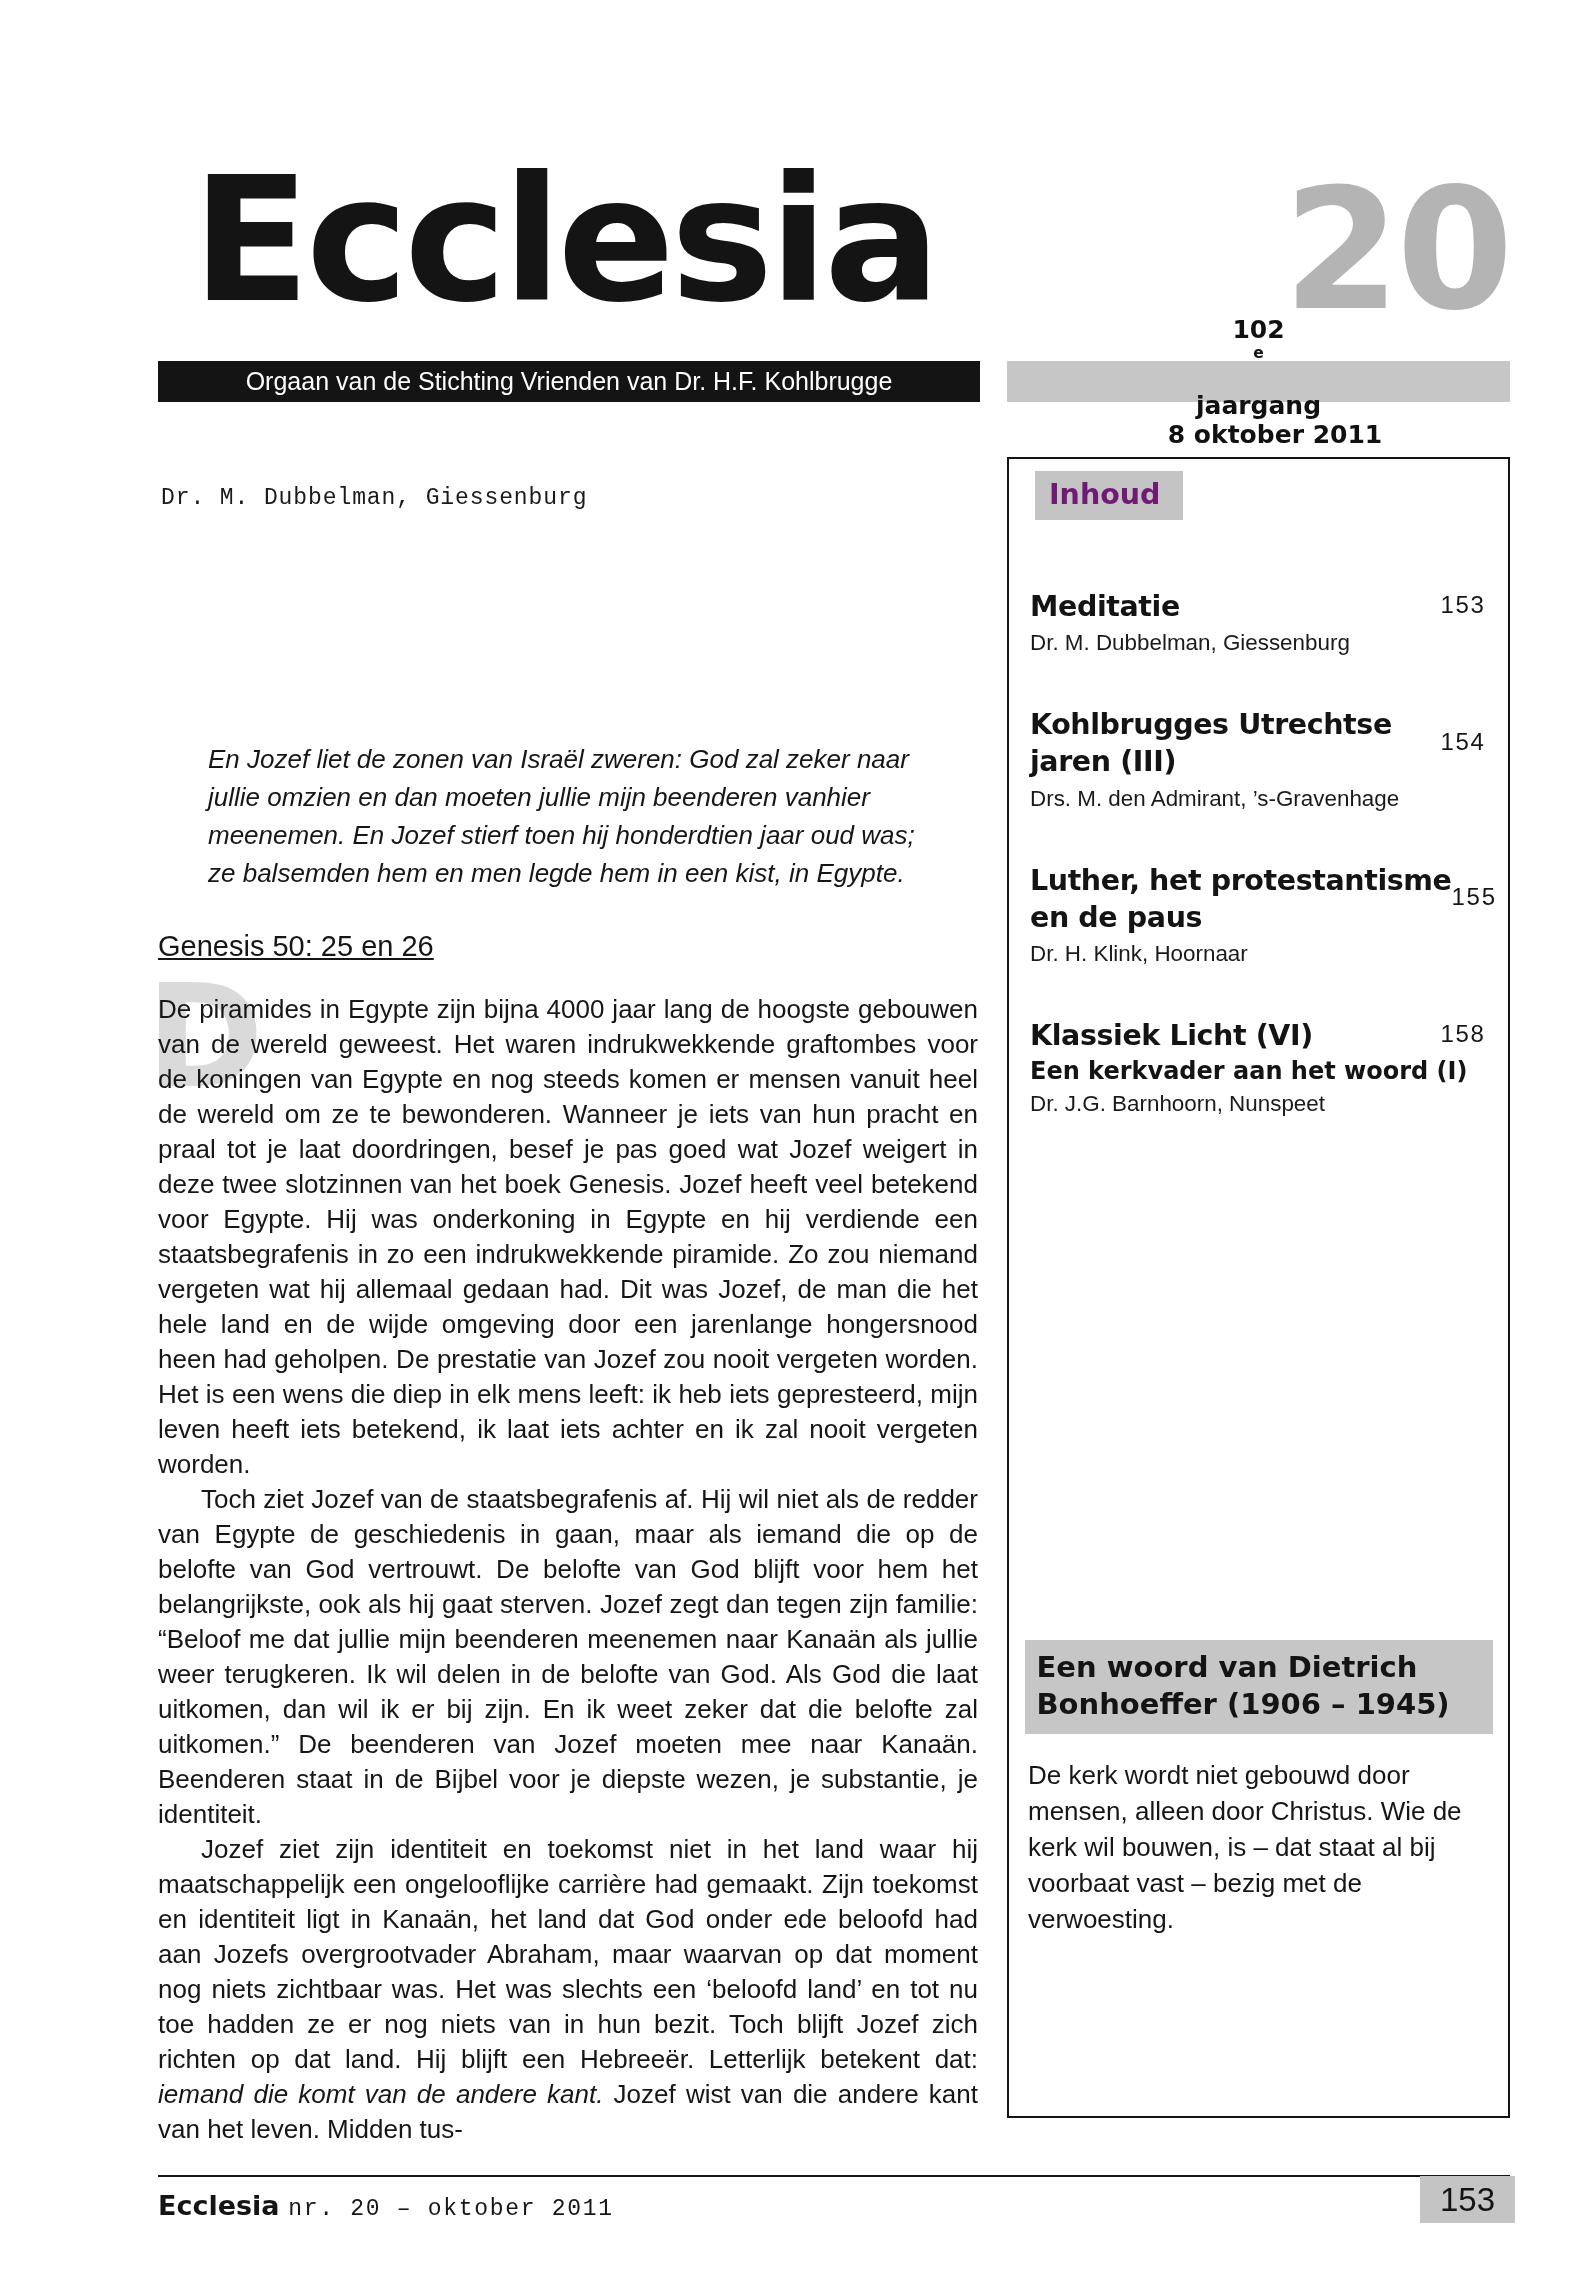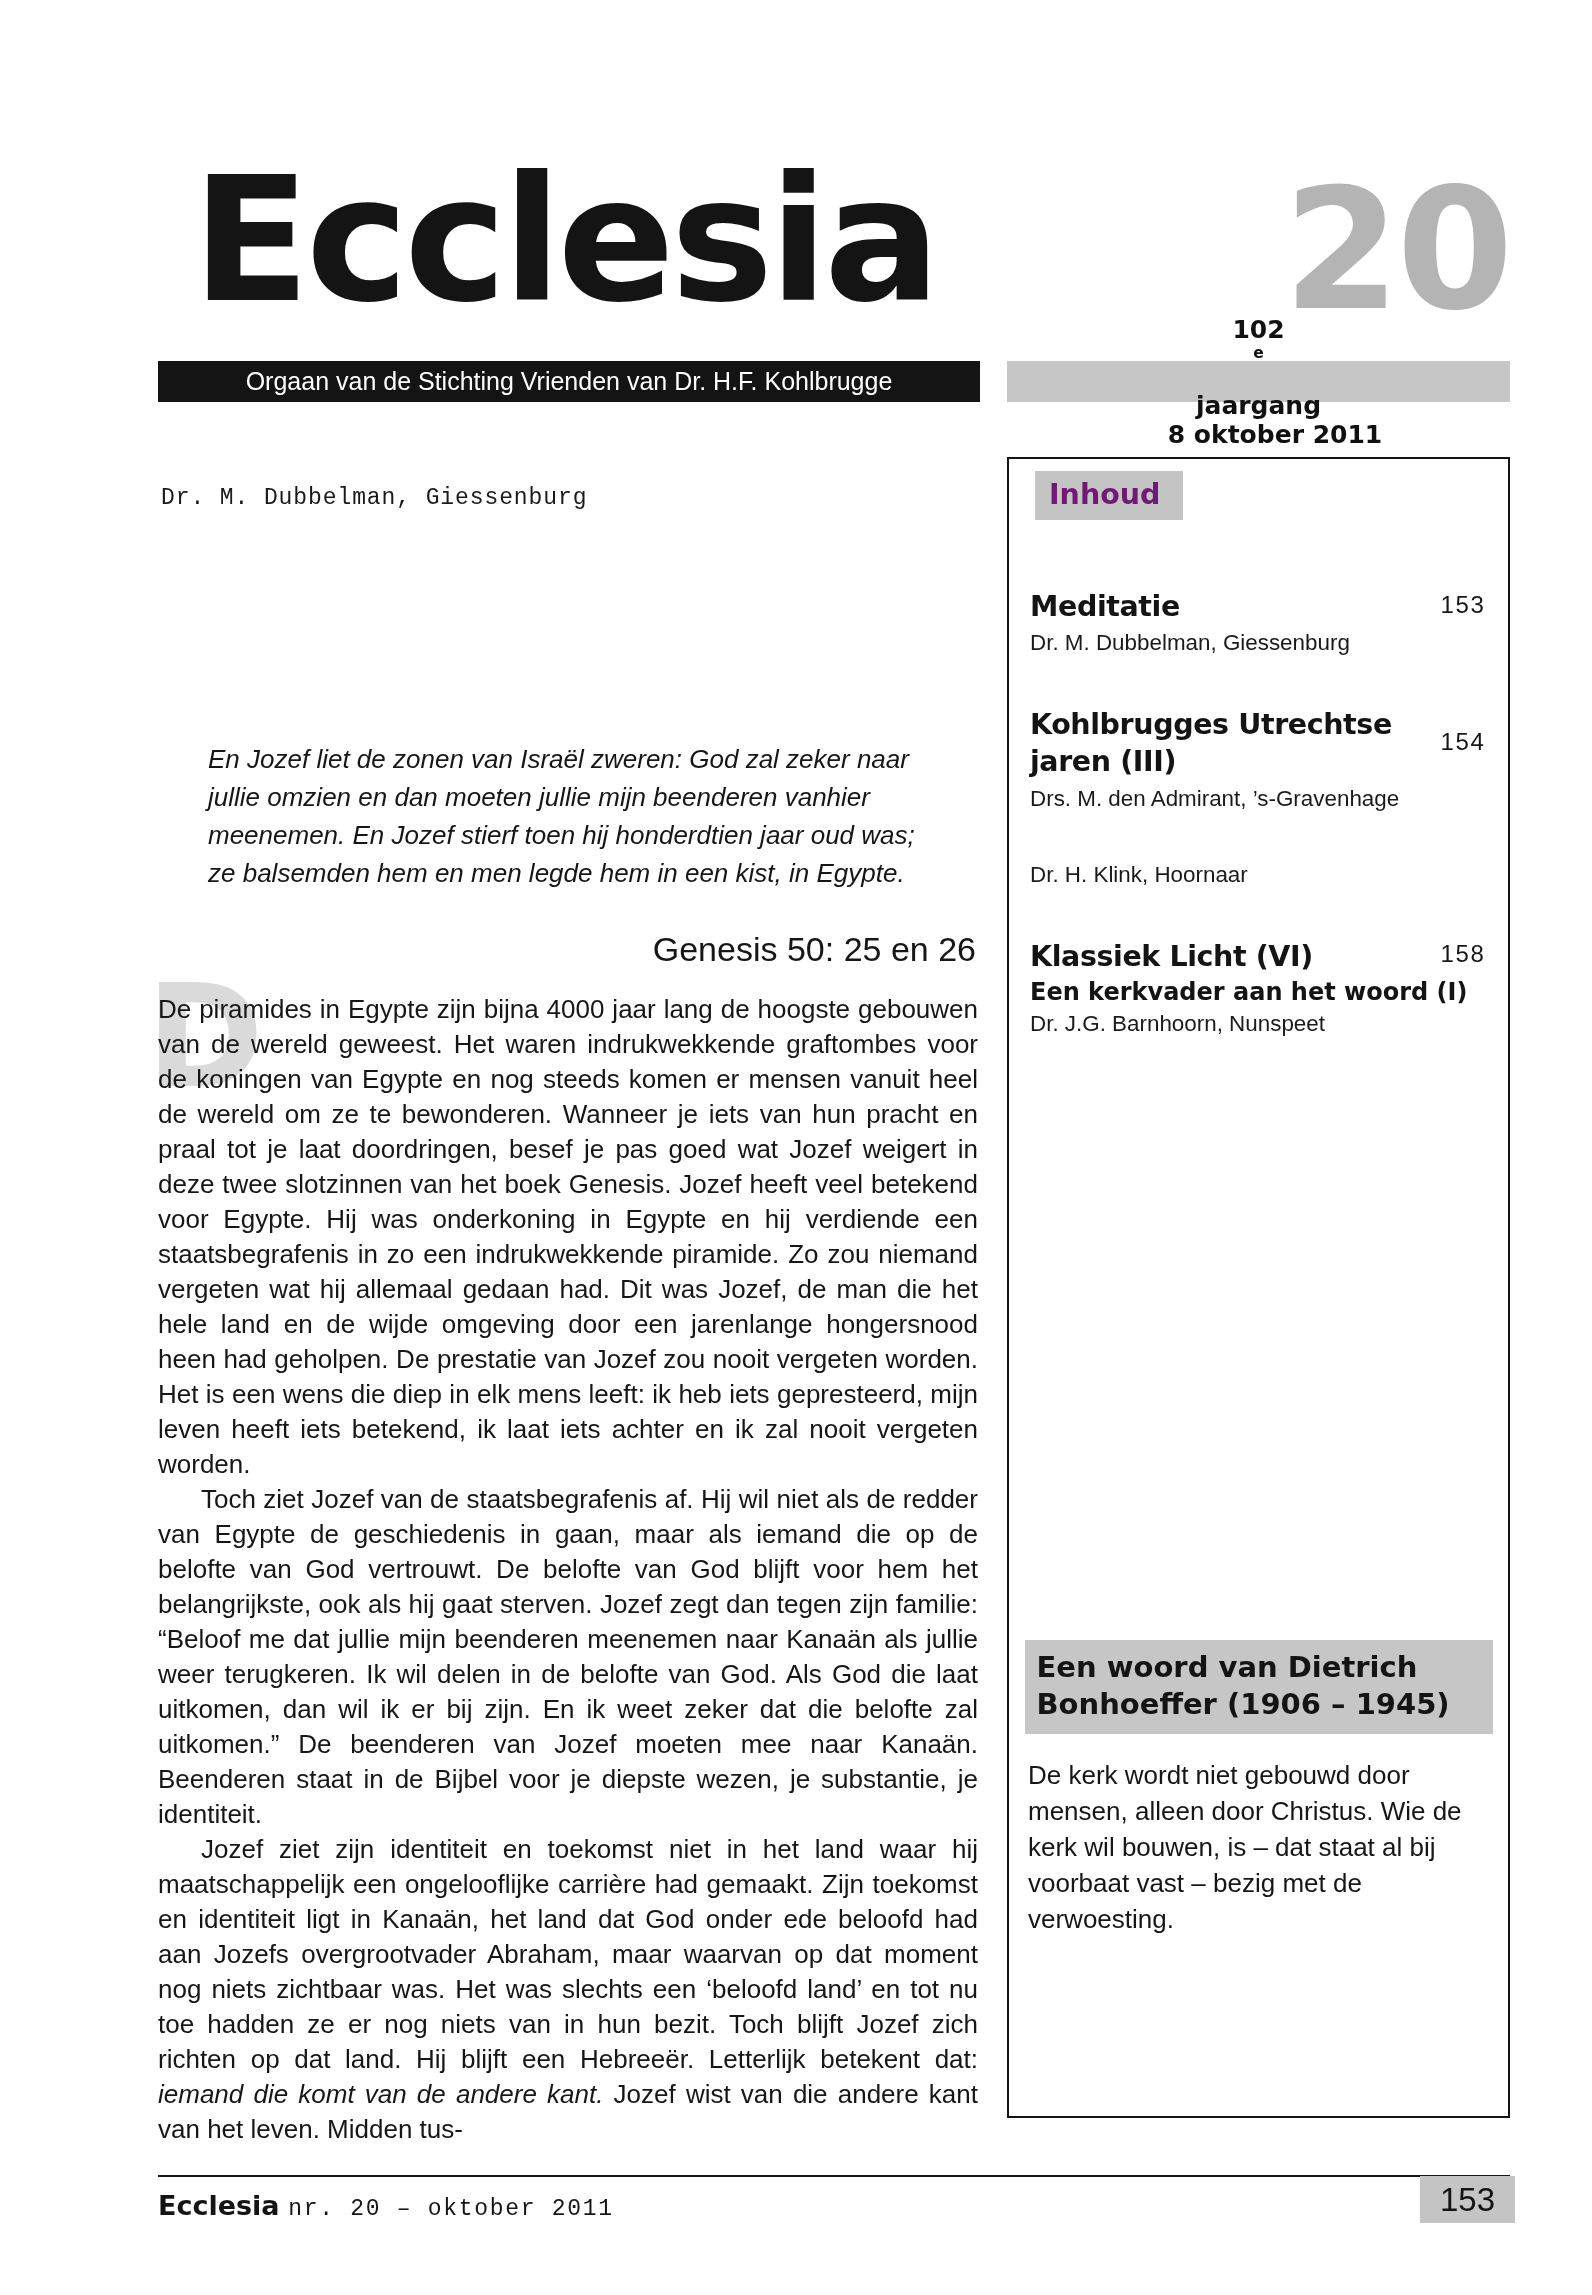--- a/index.html
+++ b/index.html
@@ -42,21 +42,21 @@
     font-family:"DejaVu Sans", sans-serif; font-weight:700;
     font-size:47px; line-height:1.22; letter-spacing:-0.9px; color:#141414;
   }
   .article-title span { display:block; }
   .epigraph {
     position:absolute; left:208px; top:740px; width:721px;
     font-style:italic; font-size:26px; line-height:38px; color:#161616;
   }
   .epigraph-source {
     position:absolute; left:158px; top:930px; width:818px;
-    text-align:right; font-size:34px; color:#161616;
+    text-align:left; font-size:29px; color:#161616;text-decoration:underline;
   }
   .article-body {
     position:absolute; left:158px; top:992px; width:820px;
     font-size:26px; line-height:35px; text-align:justify; color:#161616;
   }
   .article-body p { margin:0; position:relative; }
   .article-body p + p { text-indent:43px; }
   .dropcap {
     position:absolute; left:-12px; top:-26px; z-index:0;
     font-family:"DejaVu Sans", sans-serif; font-weight:700;
@@ -152,20 +152,27 @@
           <div class="toc-row">
             <div class="toc-title">
               <span class="toc-line">Kohlbrugges Utrechtse</span>
               <span class="toc-line">jaren (III)</span>
             </div>
             <div class="toc-page">154</div>
           </div>
           <div class="toc-author">Drs. M. den Admirant, ’s-Gravenhage</div>
         </div>
         <div class="toc-entry">
+          <div class="toc-row">
+            <div class="toc-title">
+              <span class="toc-line">Luther, het protestantisme</span>
+              <span class="toc-line">en de paus</span>
+            </div>
+            <div class="toc-page">155</div>
+          </div>
           <div class="toc-author">Dr. H. Klink, Hoornaar</div>
         </div>
         <div class="toc-entry">
           <div class="toc-row">
             <div class="toc-title">
               <span class="toc-line">Klassiek Licht (VI)</span>
             </div>
             <div class="toc-page">158</div>
           </div>
           <div class="toc-subtitle">Een kerkvader aan het woord (I)</div>

